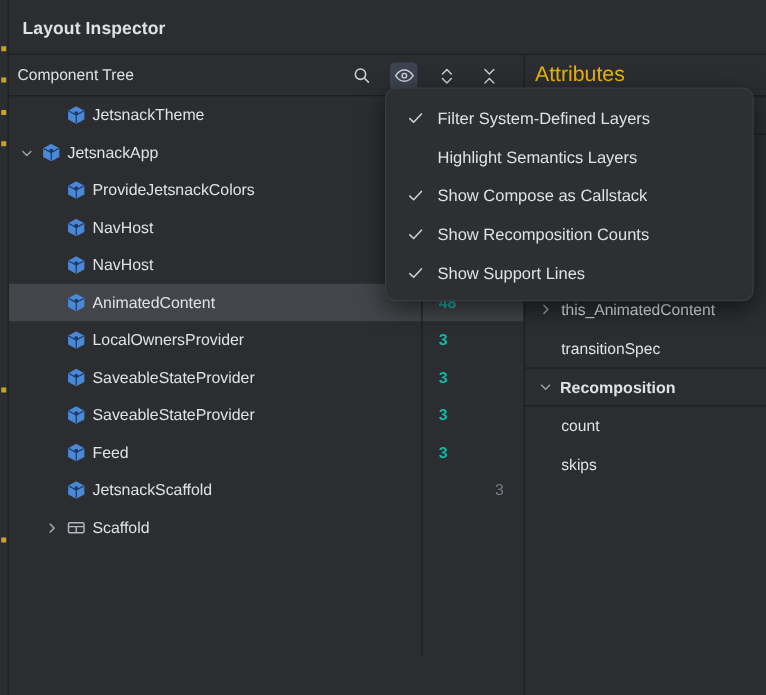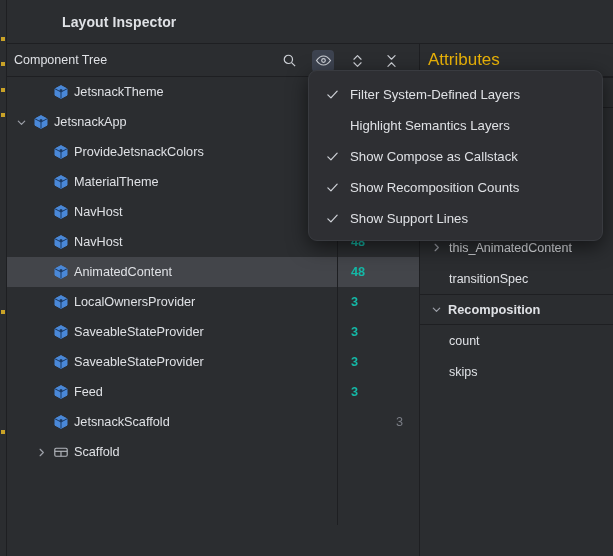--- a/index.html
+++ b/index.html
@@ -18,21 +18,21 @@
     background:#2b2d30; border-right:1px solid #1e1f22; z-index:6;
   }
   .gutter-mark{ position:absolute; left:1px; width:4px; height:4px; background:#c9a227; }
 
   
   .titlebar{
     position:absolute; left:7px; top:0; width:606px; height:44px;
     background:#2b2d30; border-bottom:1px solid #1e1f22;
     display:flex; align-items:center; padding-left:11px;
   }
-  .titlebar .t{ font-size:14px; font-weight:bold; color:#dfe1e5; letter-spacing:.1px;margin-left:44px; }
+  .titlebar .t{ font-size:14px; font-weight:bold; color:#dfe1e5; letter-spacing:.1px; }
 
   
   .treepanel{
     position:absolute; left:7px; top:44px; width:412px; height:512px;
     background:#2b2d30;
   }
   .tp-header{
     position:relative; height:33px; border-bottom:1px solid #1e1f22;
     display:flex; align-items:center;
   }
@@ -196,31 +196,20 @@
           <div class="trow">
             <span class="ico" style="left: 46px;">
               <svg width="16" height="16" viewBox="0 0 16 16" fill="none">
   <path d="M8 1.6 L14 4.8 L14 11.2 L8 14.4 L2 11.2 L2 4.8 Z" fill="#4a88d8" stroke="#4a88d8" stroke-width="1"></path>
   <path d="M2 4.8 L8 8 L14 4.8" stroke="#1c3a63" stroke-width="1" fill="none"></path>
   <path d="M8 8 L8 14.4" stroke="#1c3a63" stroke-width="1"></path>
   <circle cx="8" cy="6.4" r="1.5" fill="#1c3a63"></circle>
 </svg>
             </span>
             <span class="nm" style="left: 67px;">ProvideJetsnackColors</span>
-          </div>
-          <div class="trow">
-            <span class="ico" style="left: 46px;">
-              <svg width="16" height="16" viewBox="0 0 16 16" fill="none">
-  <path d="M8 1.6 L14 4.8 L14 11.2 L8 14.4 L2 11.2 L2 4.8 Z" fill="#4a88d8" stroke="#4a88d8" stroke-width="1"></path>
-  <path d="M2 4.8 L8 8 L14 4.8" stroke="#1c3a63" stroke-width="1" fill="none"></path>
-  <path d="M8 8 L8 14.4" stroke="#1c3a63" stroke-width="1"></path>
-  <circle cx="8" cy="6.4" r="1.5" fill="#1c3a63"></circle>
-</svg>
-            </span>
-            <span class="nm" style="left: 67px;">MaterialTheme</span>
           </div>
           <div class="trow">
             <span class="ico" style="left: 46px;">
               <svg width="16" height="16" viewBox="0 0 16 16" fill="none">
   <path d="M8 1.6 L14 4.8 L14 11.2 L8 14.4 L2 11.2 L2 4.8 Z" fill="#4a88d8" stroke="#4a88d8" stroke-width="1"></path>
   <path d="M2 4.8 L8 8 L14 4.8" stroke="#1c3a63" stroke-width="1" fill="none"></path>
   <path d="M8 8 L8 14.4" stroke="#1c3a63" stroke-width="1"></path>
   <circle cx="8" cy="6.4" r="1.5" fill="#1c3a63"></circle>
 </svg>
             </span>

